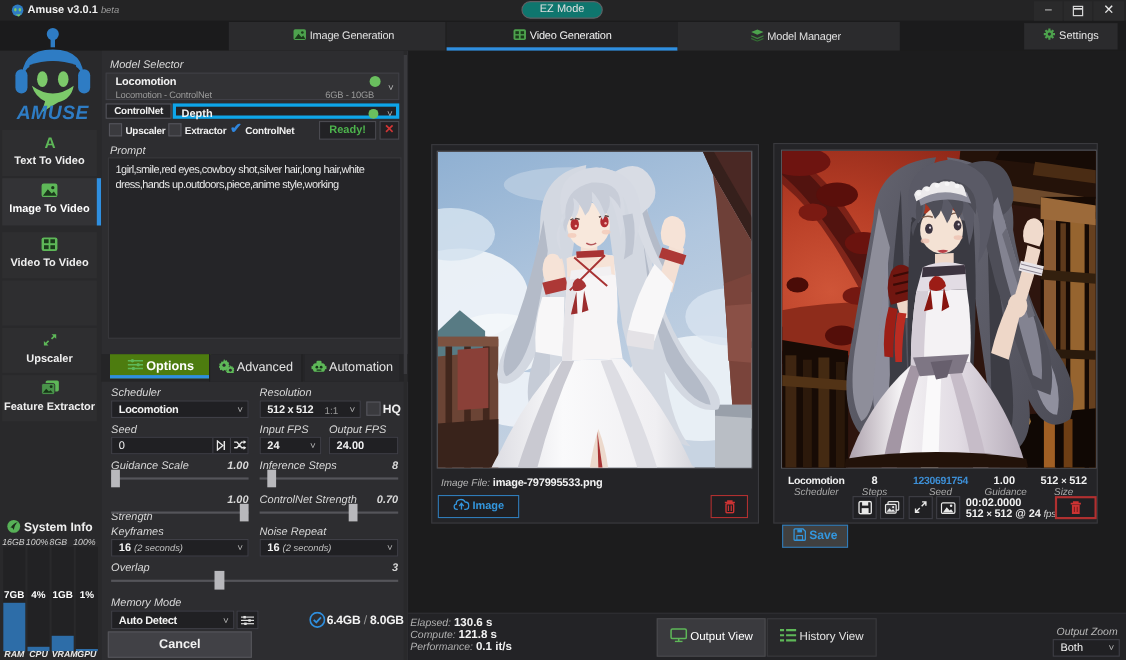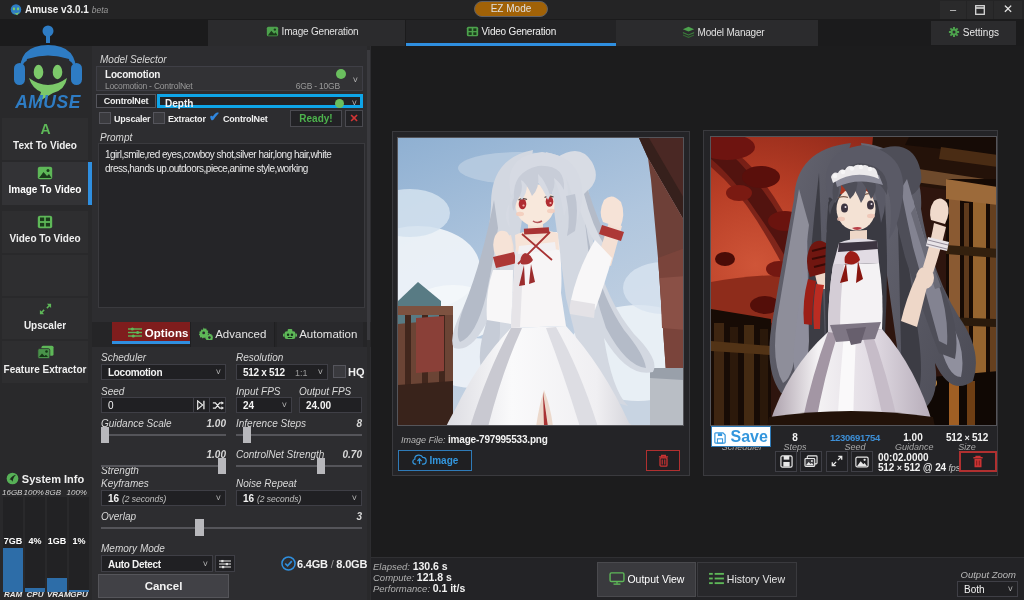--- a/index.html
+++ b/index.html
@@ -19,21 +19,21 @@
 <div class="abs" style="left:0;top:0;width:1024px;height:19px;background:#242425;"></div>
 <div class="abs" style="left:9px;top:3px;width:14px;height:14px;">
 <svg width="14" height="14" viewBox="0 0 24 24">
  <circle cx="12" cy="11" r="9" fill="#2e7cc4"></circle>
  <ellipse cx="8.5" cy="10" rx="2" ry="2.8" fill="#7cc96a"></ellipse>
  <ellipse cx="15.5" cy="10" rx="2" ry="2.8" fill="#7cc96a"></ellipse>
  <path d="M6 15 Q12 20 18 15 L14 21 Z" fill="#7cc96a"></path>
 </svg>
 </div>
 <div class="abs b" style="left:25px;top:4px;font-size:10px;color:#f0f0f0;">Amuse v3.0.1 <span class="it" style="font-size:8.5px;color:#9a9a9a;font-weight:normal;">beta</span></div>
-<div class="abs" style="left:474px;top:1px;width:74px;height:16px;background:#a16207;border:1px solid #606064;border-radius:8px;color:#e0e0e0;font-size:10px;text-align:center;line-height:14px;">EZ Mode</div>
+<div class="abs" style="left:474px;top:1px;width:74px;height:16px;background:#0f766e;border:1px solid #606064;border-radius:8px;color:#e0e0e0;font-size:10px;text-align:center;line-height:14px;">EZ Mode</div>
 <div class="abs" style="left:940px;top:1px;width:26px;height:19px;background:#2a2a2b;color:#d8d8d8;text-align:center;font-size:11px;line-height:16px;">–</div>
 <div class="abs" style="left:967px;top:1px;width:26px;height:19px;background:#2a2a2b;">
 <svg width="10" height="10" style="margin:4px 8px;" viewBox="0 0 10 10">
         <rect x="0.7" y="0.7" width="8.6" height="8.6" fill="none" stroke="#d8d8d8" stroke-width="1.3"></rect>
         <line x1="1" y1="3" x2="9" y2="3" stroke="#d8d8d8" stroke-width="1.6"></line>
       </svg>
 </div>
 <div class="abs" style="left:994px;top:1px;width:28px;height:19px;background:#2a2a2b;color:#e8e8e8;text-align:center;font-size:12px;line-height:17px;">✕</div>
 
 <div class="abs" style="left:0;top:19px;width:1024px;height:27px;background:#1b1b1c;"></div>
@@ -196,21 +196,21 @@
 <div class="abs b" style="left:223px;top:114px;font-size:9px;letter-spacing:-0.2px;color:#f0f0f0;">ControlNet</div>
 <div class="abs" style="left:290px;top:110px;width:52px;height:17px;background:#222225;border:1px solid #4a4a50;text-align:center;font-size:10px;font-weight:bold;color:#4db34d;line-height:15px;">Ready!</div>
 <div class="abs" style="left:345px;top:110px;width:18px;height:17px;background:#222225;border:1px solid #4a4a50;text-align:center;font-size:11px;font-weight:bold;color:#d03535;line-height:15px;">✕</div>
 
 <div class="abs lbl" style="left:100px;top:132px;">Prompt</div>
 <div class="abs" style="left:98px;top:143px;width:267px;height:165px;background:#252528;border:1px solid #3a3a3e;">
  <div style="position:absolute;left:6px;top:4px;font-size:10px;color:#e8e8e8;line-height:14px;letter-spacing:-0.5px;white-space:nowrap;">1girl,smile,red eyes,cowboy shot,silver hair,long hair,white<br>dress,hands up.outdoors,piece,anime style,working</div>
 </div>
 
 <div class="abs" style="left:92px;top:322px;width:279px;height:25px;background:#252527;"></div>
-<div class="abs" style="left:112px;top:322px;width:92px;height:22px;background:#7f1d1d;border-bottom:3px solid #2f8fe0;text-align:center;">
+<div class="abs" style="left:100px;top:322px;width:92px;height:22px;background:#4d7c0f;border-bottom:3px solid #2f8fe0;text-align:center;">
  <span style="font-size:11.5px;color:#fff;font-weight:bold;line-height:22px;">
  <svg width="14" height="11" viewBox="0 0 16 12" style="vertical-align:-1px;">
           <g stroke="#5eb858" stroke-width="1.6">
             <line x1="0" y1="2" x2="16" y2="2"></line>
             <line x1="0" y1="6" x2="16" y2="6"></line>
             <line x1="0" y1="10" x2="16" y2="10"></line>
           </g>
           <circle cx="5" cy="2" r="1.8" fill="#5eb858"></circle>
           <circle cx="11" cy="6" r="1.8" fill="#5eb858"></circle>
           <circle cx="6" cy="10" r="1.8" fill="#5eb858"></circle>
@@ -596,21 +596,21 @@
 <div class="abs b" style="left:712px;top:432px;width:60px;text-align:center;font-size:9.5px;letter-spacing:-0.3px;color:#f2f2f2;">Locomotion</div>
 <div class="abs it" style="left:712px;top:442px;width:60px;text-align:center;font-size:9px;color:#a8a8a8;">Scheduler</div>
 <div class="abs b" style="left:780px;top:432px;width:30px;text-align:center;font-size:10px;color:#f2f2f2;">8</div>
 <div class="abs it" style="left:780px;top:442px;width:30px;text-align:center;font-size:9px;color:#a8a8a8;">Steps</div>
 <div class="abs b" style="left:820px;top:432px;width:70px;text-align:center;font-size:9.5px;letter-spacing:-0.3px;color:#3d8fd6;">1230691754</div>
 <div class="abs it" style="left:820px;top:442px;width:70px;text-align:center;font-size:9px;color:#a8a8a8;">Seed</div>
 <div class="abs b" style="left:895px;top:432px;width:36px;text-align:center;font-size:10px;color:#f2f2f2;">1.00</div>
 <div class="abs it" style="left:895px;top:442px;width:36px;text-align:center;font-size:9px;color:#a8a8a8;">Guidance</div>
 <div class="abs b" style="left:938px;top:432px;width:58px;text-align:center;font-size:10px;letter-spacing:-0.2px;color:#f2f2f2;">512 <span class="it" style="font-size:8.5px;">×</span> 512</div>
 <div class="abs it" style="left:938px;top:442px;width:58px;text-align:center;font-size:9px;color:#a8a8a8;">Size</div>
-<div class="abs" style="left:711px;top:426px;width:60px;height:21px;background:#ffffff;border:1px solid #2f7bb8;color:#3396dd;font-size:16px;font-weight:bold;text-align:center;line-height:19px;">
+<div class="abs" style="left:711px;top:477px;width:60px;height:21px;background:#404040;border:1px solid #2f7bb8;color:#3396dd;font-size:11px;font-weight:bold;text-align:center;line-height:19px;">
 <svg width="12" height="12" viewBox="0 0 14 14" style="vertical-align:-2px;">
         <path d="M2 1 L10.5 1 L13 3.5 L13 12 Q13 13 12 13 L2 13 Q1 13 1 12 L1 2 Q1 1 2 1 Z" fill="none" stroke="#3396dd" stroke-width="1.4"></path>
         <rect x="4" y="8" width="6" height="5" fill="none" stroke="#3396dd" stroke-width="1.2"></rect>
         <rect x="4.5" y="1.5" width="5" height="3.2" fill="#3396dd"></rect>
       </svg>
  Save</div>
 <div class="abs ctl" style="left:775px;top:451px;width:22px;height:21px;">
 <svg width="13" height="13" viewBox="0 0 14 14" style="margin:3px 4px;">
         <rect x="1" y="1" width="12" height="12" rx="1.5" fill="none" stroke="#e8e8e8" stroke-width="1.3"></rect>
         <rect x="4" y="1" width="6" height="4" fill="#e8e8e8"></rect>

